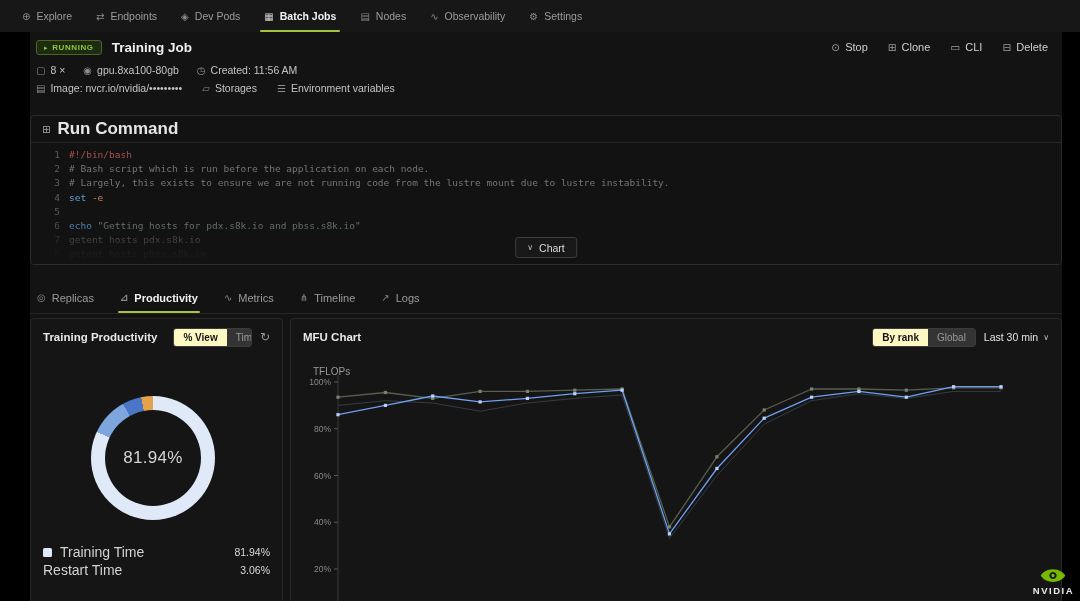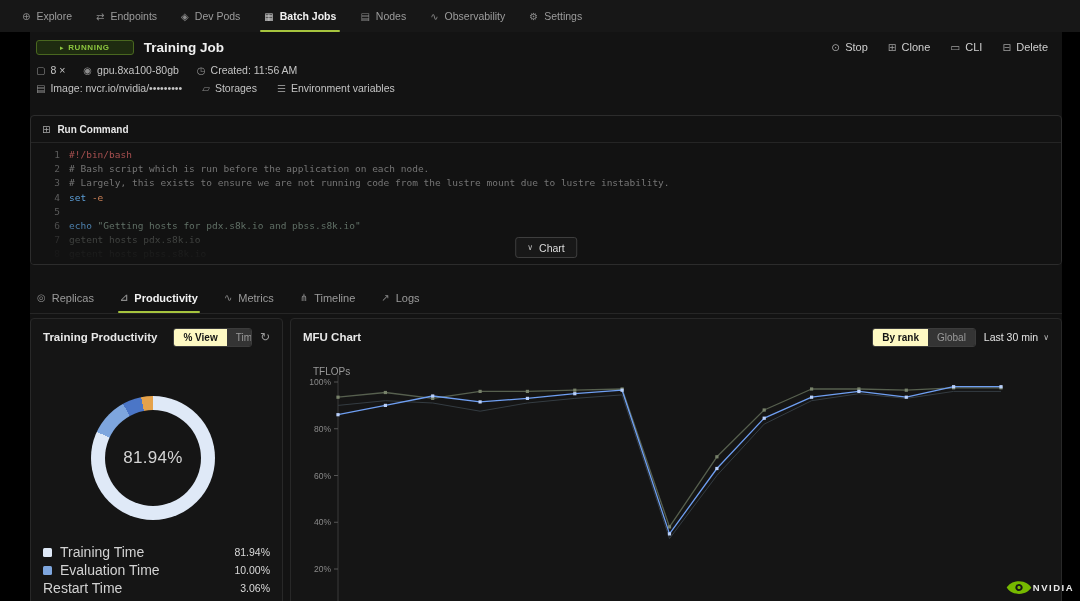--- a/index.html
+++ b/index.html
@@ -18,38 +18,38 @@
   .nav-item.active::after { content:""; position:absolute; left:-4px; right:-4px; bottom:0;
     height:2.5px; background:#a6c43e; border-radius:1px; }
 
   
   .content { position:absolute; left:30px; top:32px; width:1032px; height:569px; background:#131313; }
 
   
   .job-header { position:absolute; left:30px; top:33px; width:1032px; height:72px; }
   .job-row1 { position:absolute; left:6px; top:7px; display:flex; align-items:center; gap:10px; }
   .badge { display:inline-flex; align-items:center; gap:4px; background:#1e2b10; border:1px solid #49671f;
-    color:#8cc63f; font-size:8px; font-weight:bold; letter-spacing:.6px; padding:2px 23px; border-radius:3px; }
+    color:#8cc63f; font-size:8px; font-weight:bold; letter-spacing:.6px; padding:2px 7px; border-radius:3px; }
   .badge .ico { font-size:7px; }
   .job-title { color:#efefef; font-size:13.5px; font-weight:bold; }
   .job-actions { position:absolute; right:14px; top:8px; display:flex; gap:20px; }
   .action-btn { display:flex; align-items:center; gap:5px; color:#cfcfcf; font-size:11px; cursor:pointer; }
   .action-btn .ico { color:#9d9d9d; font-size:10.5px; }
   .spec-row { position:absolute; left:6px; top:31px; display:flex; gap:18px; }
   .meta-row { position:absolute; left:6px; top:49px; display:flex; gap:20px; }
   .chip { display:flex; align-items:center; gap:5px; color:#c4c4c4; font-size:10.5px; }
   .chip .ico { color:#8d8d8d; font-size:10px; }
 
   
   .run-panel { position:absolute; left:30px; top:115px; width:1032px; height:150px;
     border:1px solid #2c2c2c; border-radius:4px; background:#121212; overflow:hidden; }
   .run-header { height:27px; display:flex; align-items:center; gap:7px; padding:0 11px;
     border-bottom:1px solid #252525; }
   .run-header .ico { color:#a5a5a5; font-size:10px; }
-  .run-title { color:#e6e6e6; font-size:10px; font-weight:bold; }
+  .run-title { color:#e6e6e6; font-size:17px; font-weight:bold; }
   .code { position:absolute; left:0; top:27px; right:0; bottom:0; padding-top:5px;
     font-family:"DejaVu Sans Mono","Liberation Mono",monospace; font-size:9.5px; line-height:14.2px; }
   .code-line { display:flex; white-space:pre; }
   .code-line .lnum { width:38px; text-align:right; color:#5d5d5d; flex:0 0 38px; padding-right:9px; }
   .c-gray{color:#9a9a9a} .c-red{color:#a85050} .c-comment{color:#757575}
   .c-kw{color:#5c9fd8} .c-flag{color:#c97f55} .c-str{color:#75897c} .c-plain{color:#8f958f}
   .code-fade { position:absolute; left:0; right:0; bottom:0; height:42px;
     background:linear-gradient(to bottom, rgba(18,18,18,0), rgba(18,18,18,.92)); pointer-events:none; }
   .expand-btn { position:absolute; left:50%; transform:translateX(-50%); top:121px; height:21px;
     display:flex; align-items:center; gap:6px; background:#181818; border:1px solid #3e3e3e;
@@ -92,21 +92,21 @@
   .legend-label { color:#d2d2d2; font-size:14px; flex:1; }
   .legend-value { color:#d9d9d9; font-size:10.5px; }
 
   
   .ylabel { position:absolute; left:22px; top:47px; color:#9a9a9a; font-size:10px; }
   .chart-area { position:absolute; left:0; top:40px; width:770px; height:243px; }
   .cursor-hand { position:absolute; left:212px; top:66px; color:#fff; font-size:13px;
     text-shadow:0 0 2px #000, 1px 1px 1px #000; }
 
   
-  .watermark { position:absolute; right:6px; bottom:5px; display:flex; 
+  .watermark { position:absolute; right:6px; bottom:5px; display:flex; flex-direction:column;
     align-items:center; gap:1px; }
   .watermark .brand { color:#e9e9e9; font-size:9.5px; font-weight:bold; letter-spacing:1.5px; }
 </style>
 </head>
 <body>
 
 <div class="page">
 
   <div class="topnav">
 
@@ -257,25 +257,20 @@
       <div class="donut" id="donut" style="background: conic-gradient(rgb(223, 233, 247) 0deg, rgb(223, 233, 247) 294.984deg, rgb(126, 166, 222) 294.984deg, rgb(126, 166, 222) 330.984deg, rgb(75, 118, 199) 330.984deg, rgb(75, 118, 199) 348.984deg, rgb(229, 162, 75) 348.984deg, rgb(229, 162, 75) 360deg);"></div>
       <div class="donut-hole">
         <span class="donut-center">81.94%</span>
       </div>
     </div>
     <div class="legend">
         <div class="legend-row">
           <span class="legend-swatch" style="background: rgb(223, 233, 247);"></span>
           <span class="legend-label">Training Time</span>
           <span class="legend-value">81.94%</span>
-        </div>
-        <div class="legend-row">
-          <span class="legend-swatch" style="background: rgb(126, 166, 222);"></span>
-          <span class="legend-label">Evaluation Time</span>
-          <span class="legend-value">10.00%</span>
         </div>
         <div class="legend-row">
           <span class="legend-label">Restart Time</span>
           <span class="legend-value">3.06%</span>
         </div>
       </div>
   </div>
 
   <div class="panel mfu-panel">
     <div class="panel-header">

